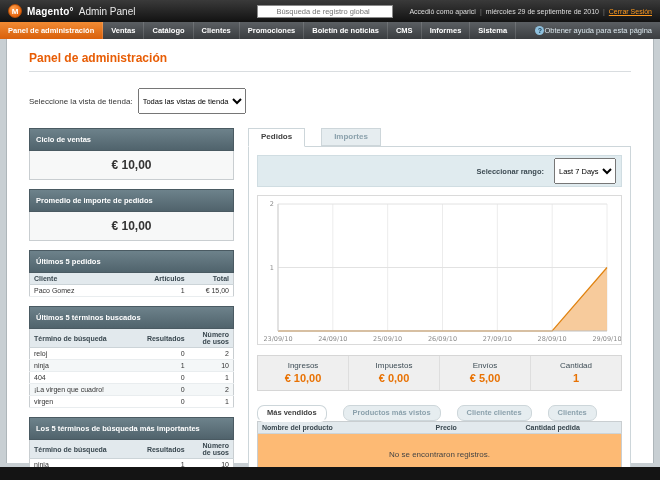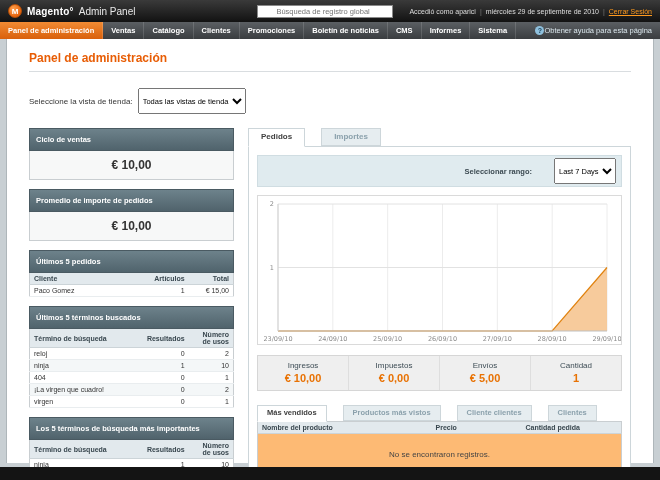--- a/index.html
+++ b/index.html
@@ -105,25 +105,25 @@
   
   .tabs { display: flex; position: relative; z-index: 2; }
   .tab {
     font-size: 8px; font-weight: bold;
     padding: 3px 12px 4px; margin-right: 16px; cursor: pointer;
     border: 1px solid #cdd6da; background: #e6edf0; color: #8ba1ac;
     white-space: nowrap;
   }
   .tab.active { background: #fff; color: #3f3f3f; border-bottom-color: #fff; margin-bottom: -1px; }
   .bottom-tabs { margin-top: 14px; }
-  .bottom-tabs .tab { font-size: 7.5px; padding: 2px 9px 3px; }
+  .bottom-tabs .tab { font-size: 7.5px; padding: 2px 9px 3px; border-radius: 7px; }
   .content-box { border: 1px solid #cdd6da; background: #fff; padding: 8px; }
   .range-bar {
     background: #e0ebef; border: 1px solid #d0dde2;
-    display: flex; justify-content: flex-end; align-items: center; gap: 22px;
+    display: flex; justify-content: flex-end; align-items: center; gap: 10px;
     padding: 2px 5px; font-size: 7.5px; font-weight: bold; color: #3c4a52;
   }
   #chart { height: 150px; border: 1px solid #dadada; margin-top: 8px; background: #fff; }
   #chart svg { display: block; font-family: "DejaVu Sans", sans-serif; }
   .stats { display: flex; border: 1px solid #d6d6d6; background: #efefef; margin-top: 10px; }
   .stat-cell { flex: 1; text-align: center; padding: 5px 2px 6px; border-left: 1px solid #dedede; }
   .stat-cell:first-child { border-left: 0; }
   .stat-label { font-size: 8px; font-weight: normal; color: #3d4c55; margin-bottom: 2px; }
   .stat-value { font-size: 11px; font-weight: bold; color: #e87204; }
   .prod-table { border-top: 1px solid #c9ced1; }

